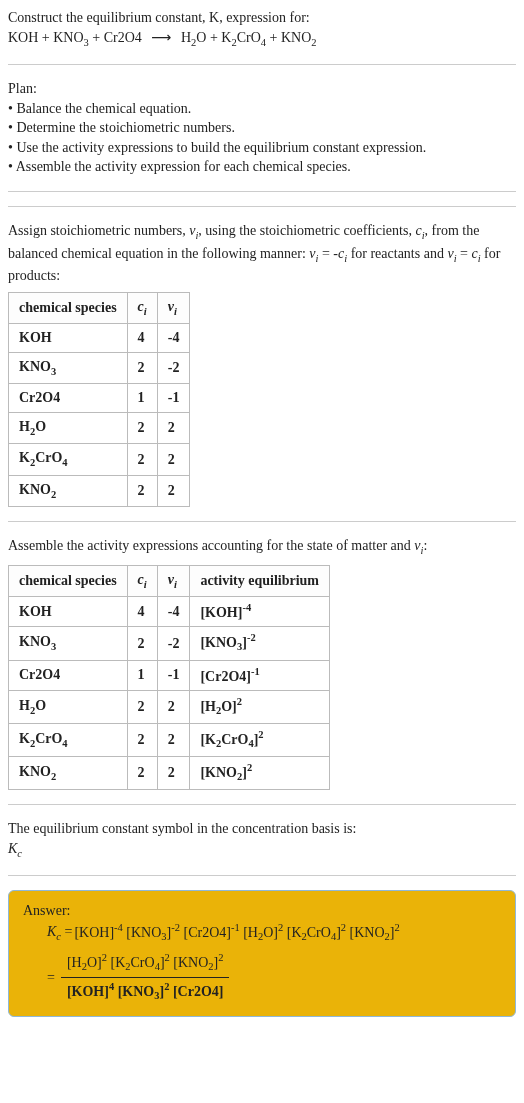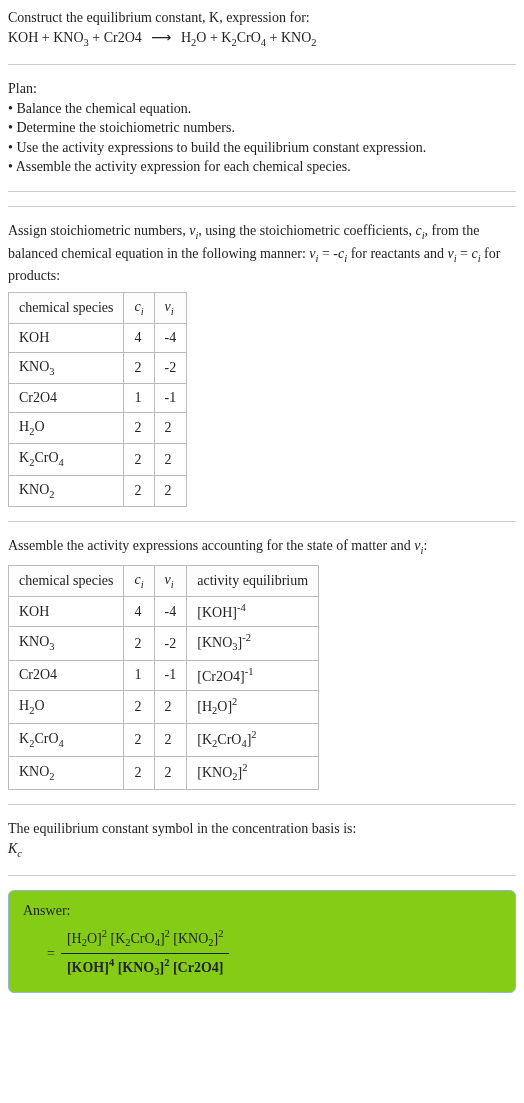--- a/index.html
+++ b/index.html
@@ -33,21 +33,21 @@
     vertical-align: super;
   }
   table.data {
     border-collapse: collapse;
     margin-top: 6px;
   }
   table.data th, table.data td {
     border: 1px solid #bbb;
     padding: 4px 10px;
     text-align: left;
-    font-weight: normal;
+    font-weight: bold;
     white-space: nowrap;
   }
   table.data th {
     background: #fdfdfd;
   }
   .ital { font-style: italic; }
   .frac {
     display: inline-block;
     vertical-align: middle;
     text-align: left;
@@ -57,21 +57,21 @@
     border-bottom: 1px solid #222;
     padding: 2px 6px;
   }
   .frac .den {
     display: block;
     padding: 2px 6px;
     font-weight: bold;
   }
   .answer-box {
     border: 1px solid #8fb8d8;
-    background: #84cc16;
+    background: #eab308;
     border-radius: 6px;
     padding: 10px 14px;
     margin-top: 6px;
   }
   .arrow {
     display: inline-block;
     margin: 0 6px;
   }
   .kc-line {
     display: flex;
@@ -220,20 +220,28 @@
   <div><span class="ital">K<sub>c</sub></span></div>
 </div>
 
 <hr class="sep">
 
 <div class="section">
 
   <div class="answer-box">
     <div>Answer:</div>
 
+    <div class="kc-line">
+      <span class="first-eq">
+        <span><span class="ital">K<sub>c</sub></span> =</span>
+        <span>
+          [KOH]<sup>-4</sup> [KNO<sub>3</sub>]<sup>-2</sup> [Cr2O4]<sup>-1</sup> [H<sub>2</sub>O]<sup>2</sup> [K<sub>2</sub>CrO<sub>4</sub>]<sup>2</sup> [KNO<sub>2</sub>]<sup>2</sup>
+        </span>
+      </span>
+    </div>
 
     <div class="kc-line" style="margin-top:4px;">
       <span>=</span>
       <span class="frac">
         <span class="num">
           [H<sub>2</sub>O]<sup>2</sup> [K<sub>2</sub>CrO<sub>4</sub>]<sup>2</sup> [KNO<sub>2</sub>]<sup>2</sup>
         </span>
         <span class="den">
           [KOH]<sup>4</sup> [KNO<sub>3</sub>]<sup>2</sup> [Cr2O4]
         </span>

